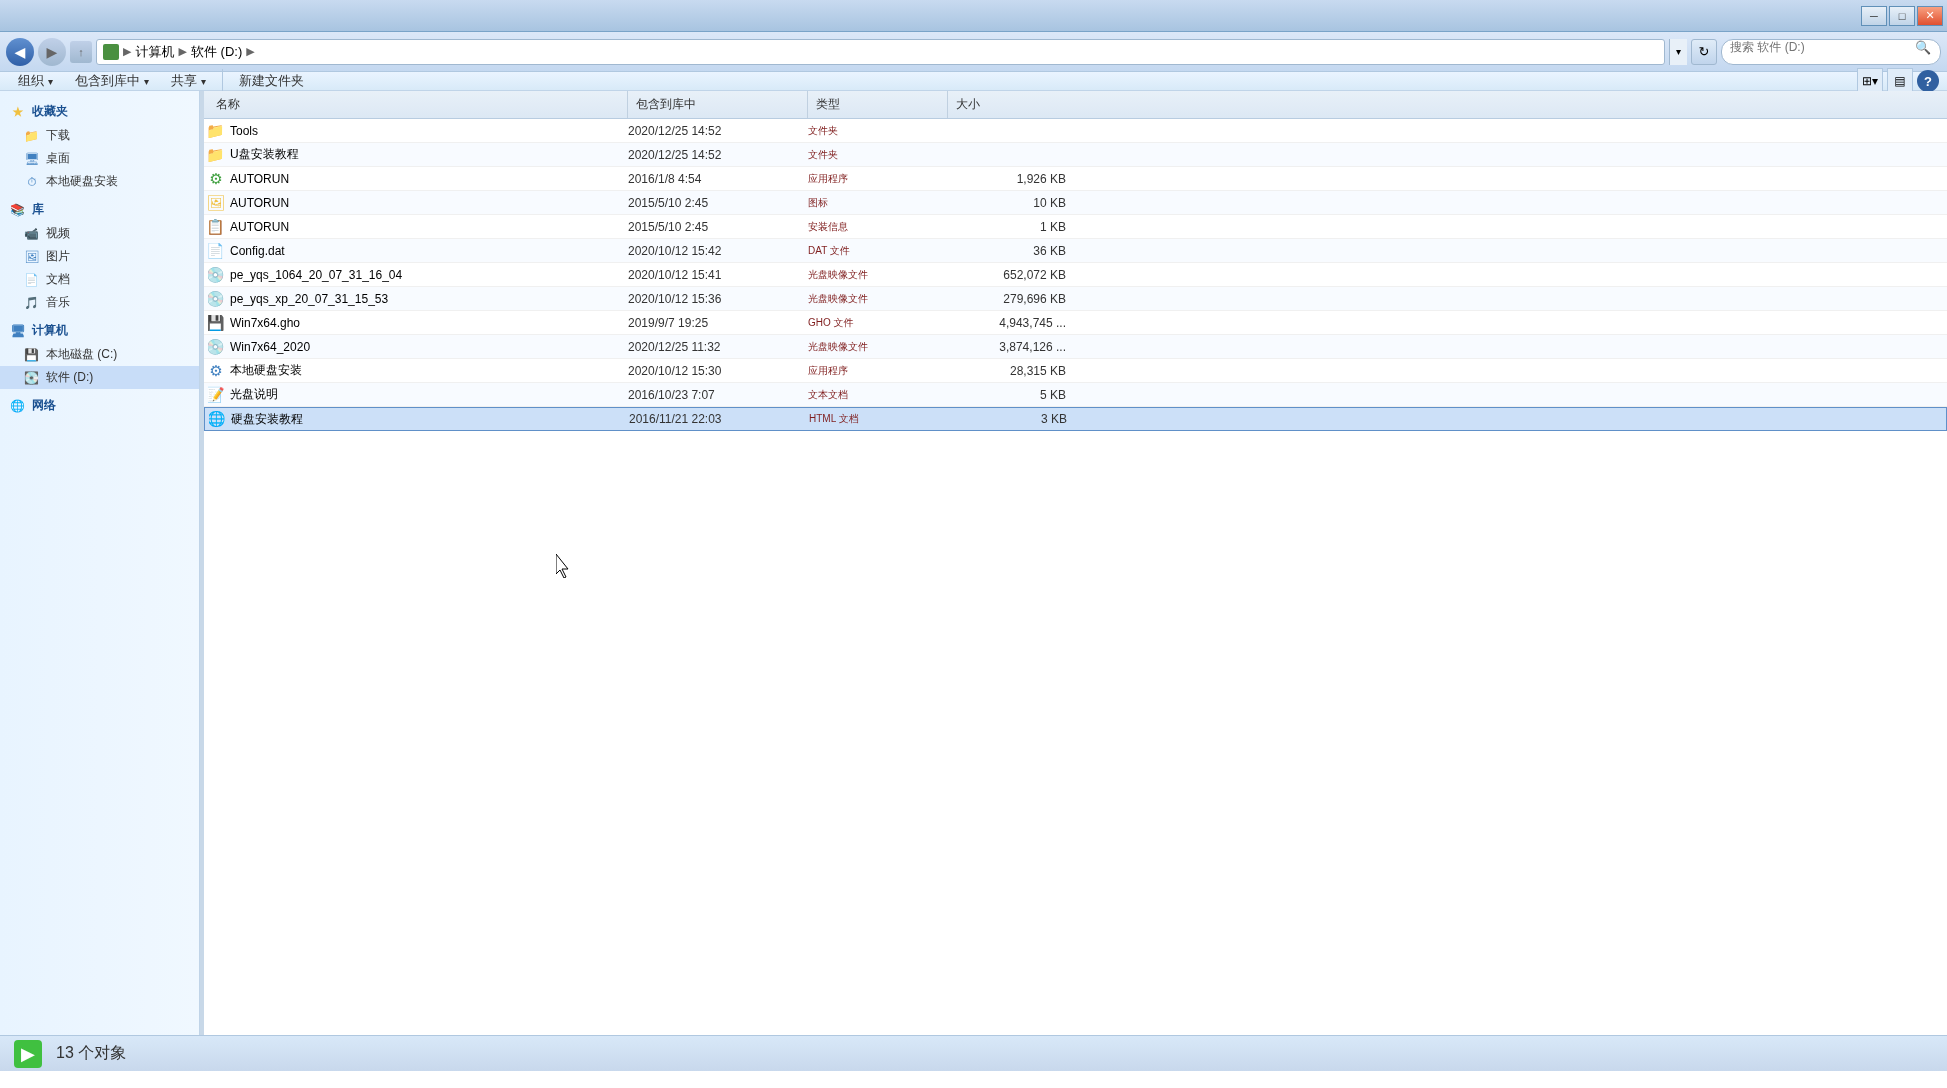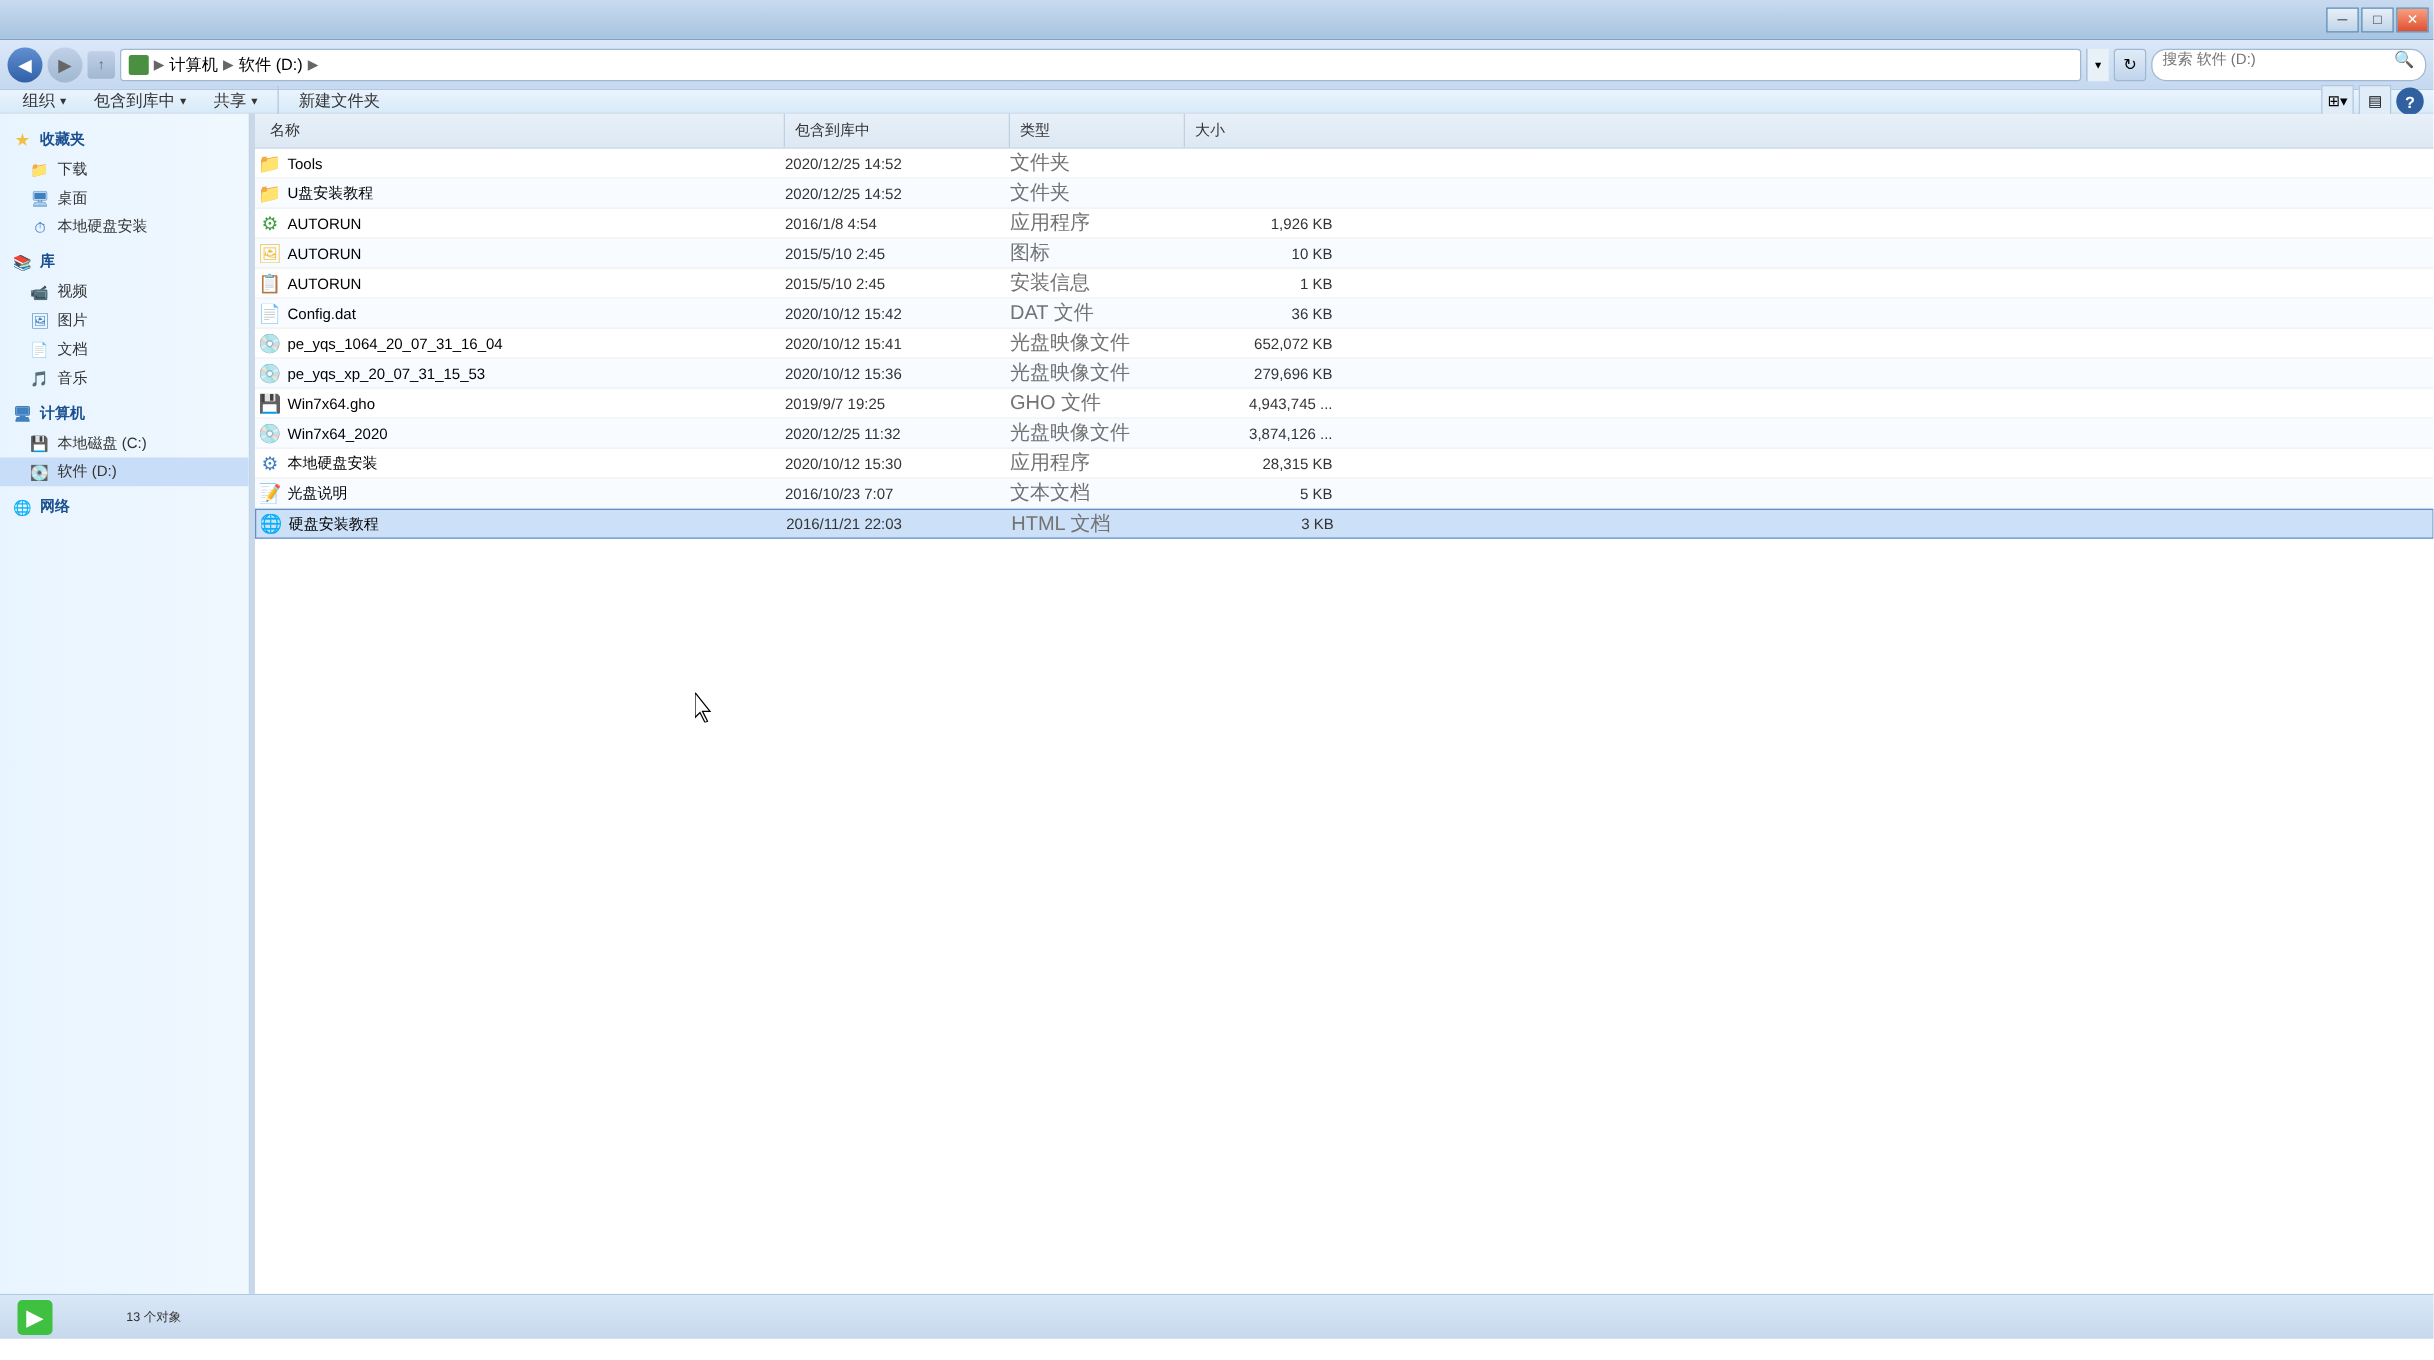--- a/index.html
+++ b/index.html
@@ -297,21 +297,21 @@
     .file-name-cell {
       width: 420px;
       display: flex;
       align-items: center;
       gap: 6px;
       font-size: 12px;
       overflow: hidden;
       white-space: nowrap;
     }
     .file-date-cell { width: 180px; font-size: 12px; color: #333; }
-    .file-type-cell { width: 140px; font-size: 16px; color: #737373; }
+    .file-type-cell { width: 140px; font-size: 10px; color: #7f1d1d; }
     .file-size-cell { width: 130px; font-size: 12px; color: #333; text-align: right; padding-right: 12px; }
 
     .file-icon {
       width: 16px;
       height: 16px;
       display: inline-flex;
       align-items: center;
       justify-content: center;
       font-size: 14px;
       flex-shrink: 0;
@@ -324,21 +324,21 @@
       border-top: 1px solid #b0c8e0;
       display: flex;
       align-items: center;
       padding: 0 12px;
       gap: 12px;
     }
     .status-icon {
       width: 32px;
       height: 32px;
     }
-    .status-text { font-size: 10px; color: #333; margin-left: 45px; }
+    .status-text { font-size: 16px; color: #333; }
 
     
     ::-webkit-scrollbar { width: 12px; }
     ::-webkit-scrollbar-track { background: #e8f0f8; }
     ::-webkit-scrollbar-thumb { background: #a0b8d0; border-radius: 3px; }
 
     
     .cursor {
       position: absolute;
       width: 12px;

